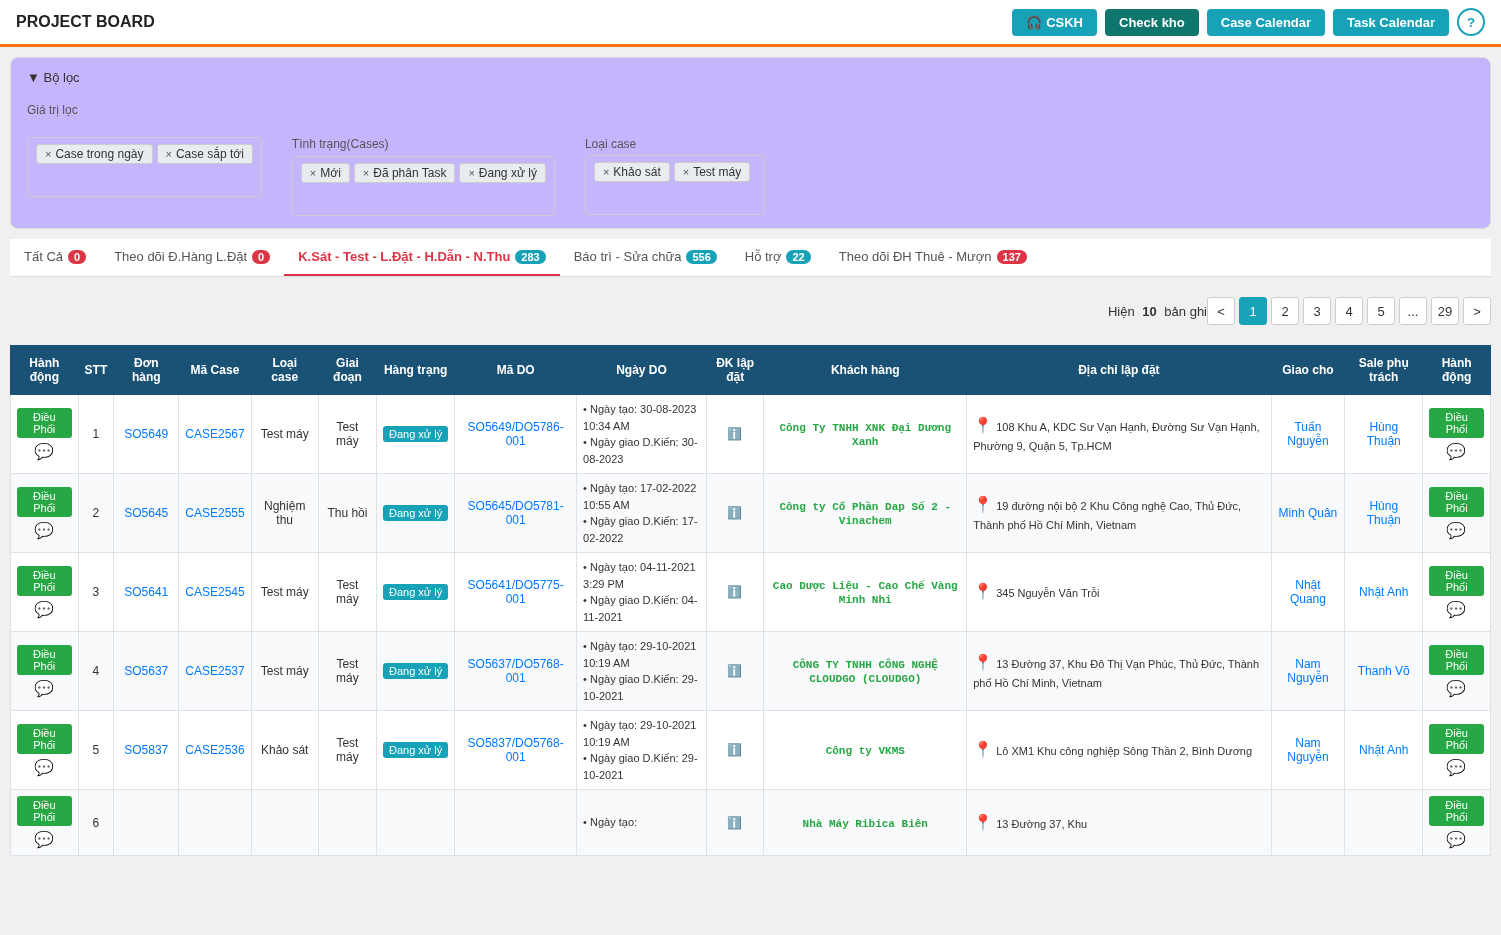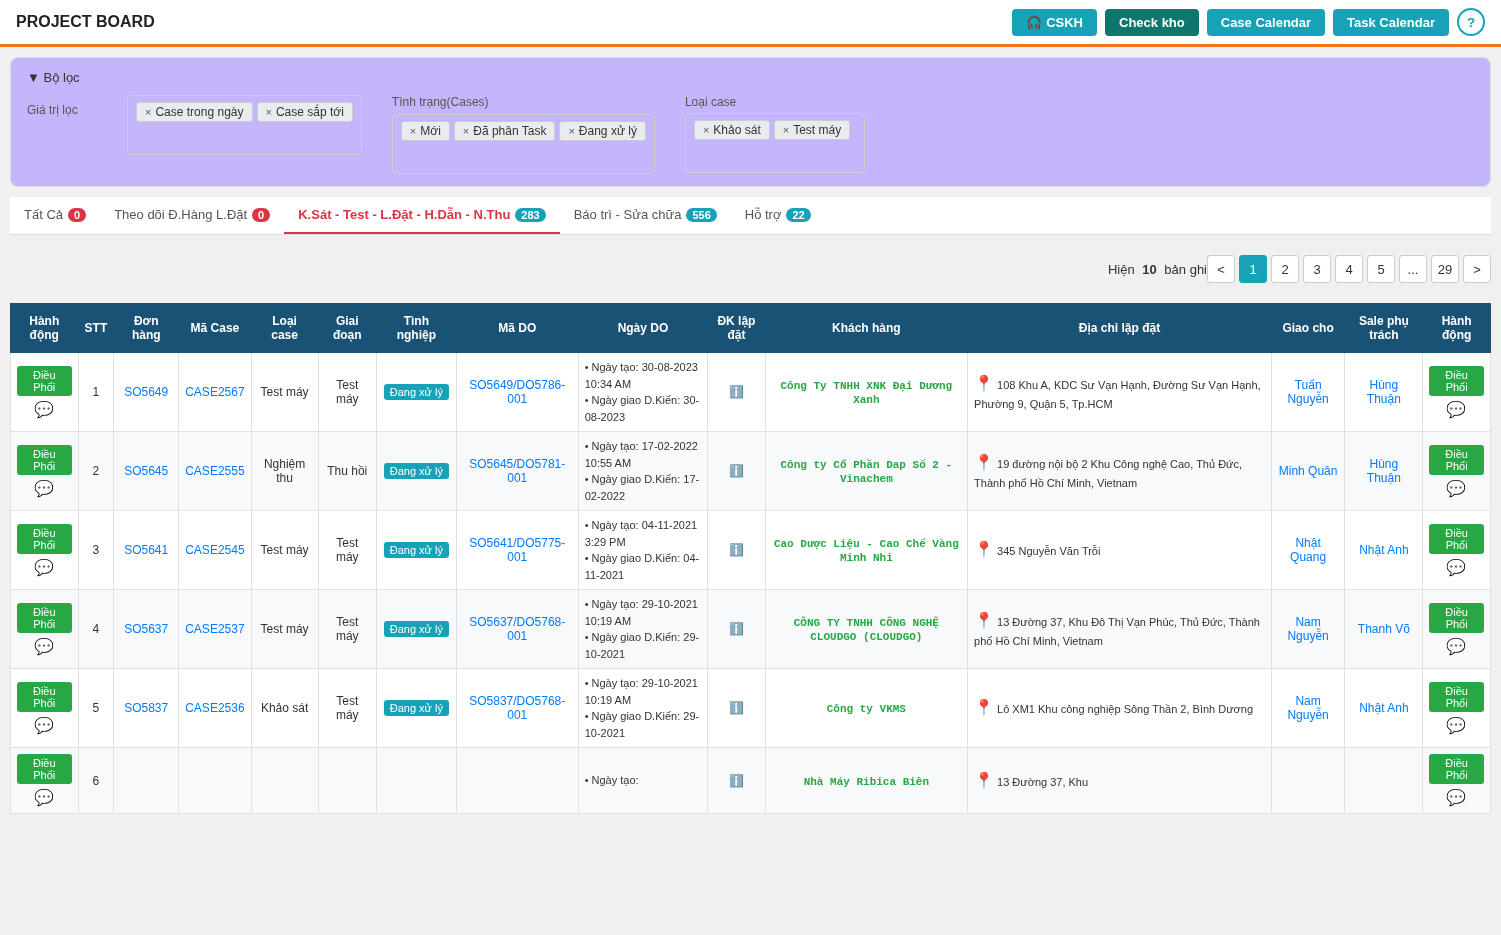--- a/index.html
+++ b/index.html
@@ -40,21 +40,21 @@
     }
 
     .filter-section {
       background: #c4b5fd;
       margin: 10px;
       border: 1px solid #ddd;
       border-radius: 8px;
       padding: 12px 16px;
     }
     .filter-toggle { font-size: 13px; color: #333; cursor: pointer; margin-bottom: 10px; }
-    .filter-row { display: flex; gap: 20px; align-items: flex-start; }
+    .filter-row { display: flex; gap: 20px; align-items: flex-start; flex-direction: column; }
     .filter-label { font-size: 12px; color: #555; min-width: 80px; padding-top: 8px; }
     .filter-tags-box {
       border: 1px solid #ccc;
       border-radius: 4px;
       padding: 6px 8px;
       min-width: 180px;
       min-height: 60px;
       display: flex;
       flex-wrap: wrap;
       gap: 4px;
@@ -272,20 +272,24 @@
     <span class="badge badge-teal">283</span>
   </div>
   <div class="tab-item">
     <span>Báo trì - Sửa chữa</span>
     <span class="badge badge-teal">556</span>
   </div>
   <div class="tab-item">
     <span>Hỗ trợ</span>
     <span class="badge badge-teal">22</span>
   </div>
+  <div class="tab-item">
+    <span>Theo dõi ĐH Thuê - Mượn</span>
+    <span class="badge badge-red">137</span>
+  </div>
 </div>
 
 <div class="table-controls">
   <div class="table-info">
     <span>Hiện</span>
     <span style="font-weight:bold; margin: 0 4px;">10</span>
     <span>bản ghi</span>
   </div>
   <div class="pagination">
     <div class="page-btn">&lt;</div>
@@ -302,21 +306,21 @@
 
 <table class="main-table">
   <thead>
     <tr>
       <th>Hành động</th>
       <th>STT</th>
       <th>Đơn hàng</th>
       <th>Mã Case</th>
       <th>Loại case</th>
       <th>Giai đoạn</th>
-      <th>Tình nghiệp</th>
+      <th>Hàng trạng</th>
       <th>Mã DO</th>
       <th>Ngày DO</th>
       <th>ĐK lập đặt</th>
       <th>Khách hàng</th>
       <th>Địa chỉ lập đặt</th>
       <th>Giao cho</th>
       <th>Sale phụ trách</th>
       <th>Hành động</th>
     </tr>
   </thead>

